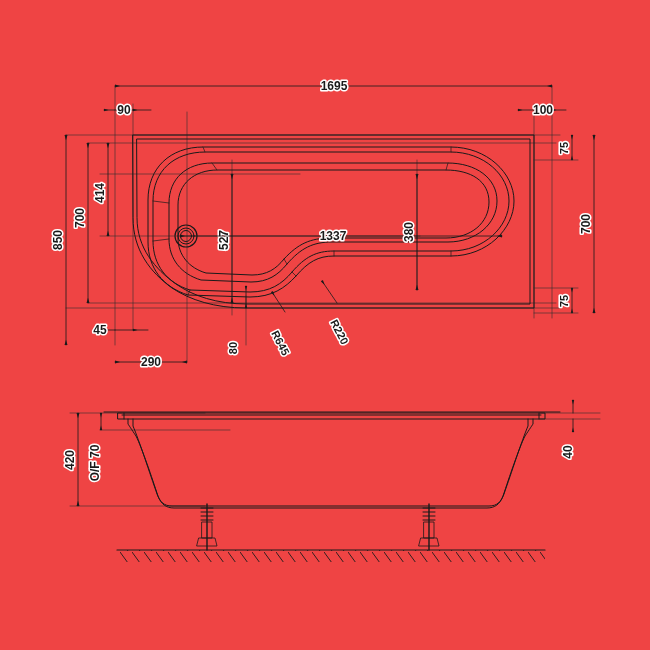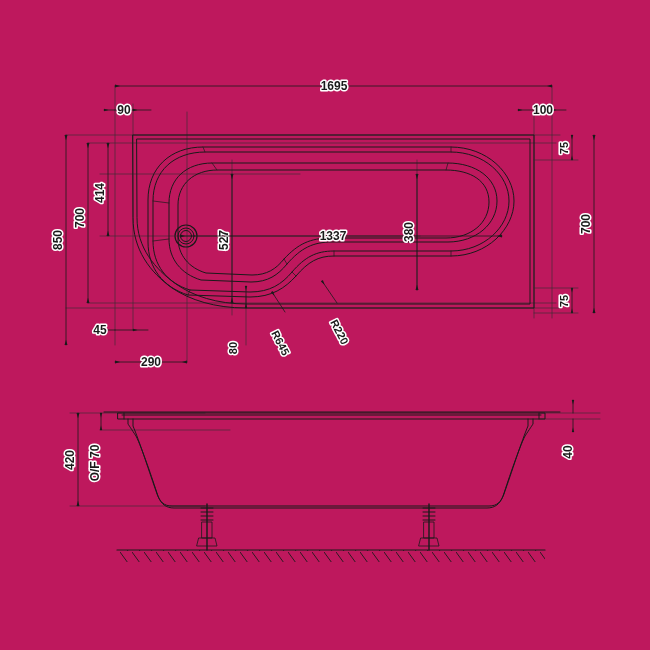--- a/index.html
+++ b/index.html
@@ -2,21 +2,21 @@
 <html><head>
 <meta charset="utf-8">
 <title>Bath Technical Drawing</title>
 <style>
   html,body{margin:0;padding:0;background:#ffffff;}
   body{
     width:650px;height:650px;overflow:hidden;
     font-family:"Liberation Sans",sans-serif;
     -webkit-font-smoothing:antialiased;
   }
-  #sheet{position:relative;width:650px;height:650px;background:#be185d;}
+  #sheet{position:relative;width:650px;height:650px;background:#ef4444;}
   #sheet svg{display:block;}
   .dimtext{
     font-family:"Liberation Sans",sans-serif;
     font-size:12px;font-weight:bold;fill:#1a1a1a;
     paint-order:stroke;stroke:#ffffff;stroke-width:3px;stroke-linejoin:round;
   }
   .dimtext.small{font-size:11px;}
   .mid{text-anchor:middle;}
 </style>
 </head>

